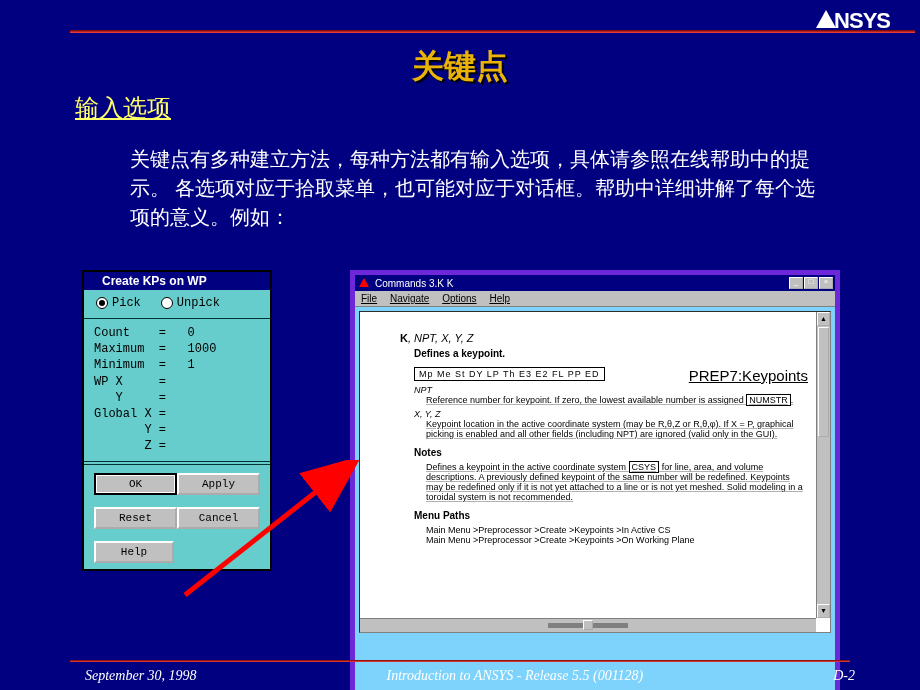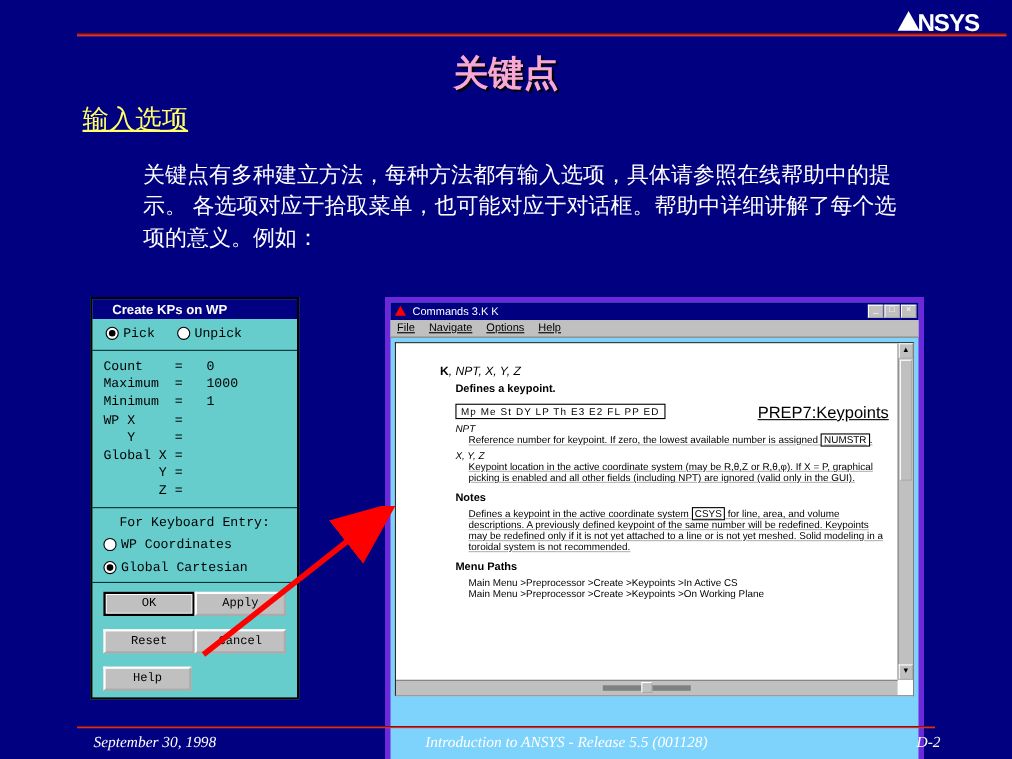--- a/index.html
+++ b/index.html
@@ -33,21 +33,21 @@
     border-bottom: 18px solid #fff;
     vertical-align: baseline;
     margin-right: -2px;
   }
   .title {
     position: absolute;
     top: 45px; left: 0; width: 920px;
     text-align: center;
     font-family: "SimSun","Songti SC",serif;
     font-size: 32px;
-    color: #f9a8d4;
+    color: #eab308;
     font-weight: bold;
     text-shadow: 2px 2px 1px #000;
   }
   .subtitle {
     position: absolute;
     top: 92px; left: 75px;
     font-family: "SimSun","Songti SC",serif;
     font-size: 24px;
     color: #ffff66;
     text-decoration: underline;
@@ -213,35 +213,20 @@
   <div class="sep"></div>
   <div class="dlg-sec kv">Count    =   0
 Maximum  =   1000
 Minimum  =   1
 WP X     =
    Y     =
 Global X =
        Y =
        Z =</div>
   <div class="sep"></div>
-  <div class="dlg-sec">
-    <div style="text-align:center;">For Keyboard Entry:</div>
-    <div style="margin-top:6px;">
-      <span class="radio">
-        <span class="radio-dot"></span>
-        <span>WP Coordinates</span>
-      </span>
-    </div>
-    <div style="margin-top:4px;">
-      <span class="radio">
-        <span class="radio-dot filled"></span>
-        <span>Global Cartesian</span>
-      </span>
-    </div>
-  </div>
   <div class="sep"></div>
   <div class="btn-row">
     <div class="btn default">OK</div>
     <div class="btn">Apply</div>
   </div>
   <div class="btn-row">
     <div class="btn">Reset</div>
     <div class="btn">Cancel</div>
   </div>
   <div class="btn-row">

